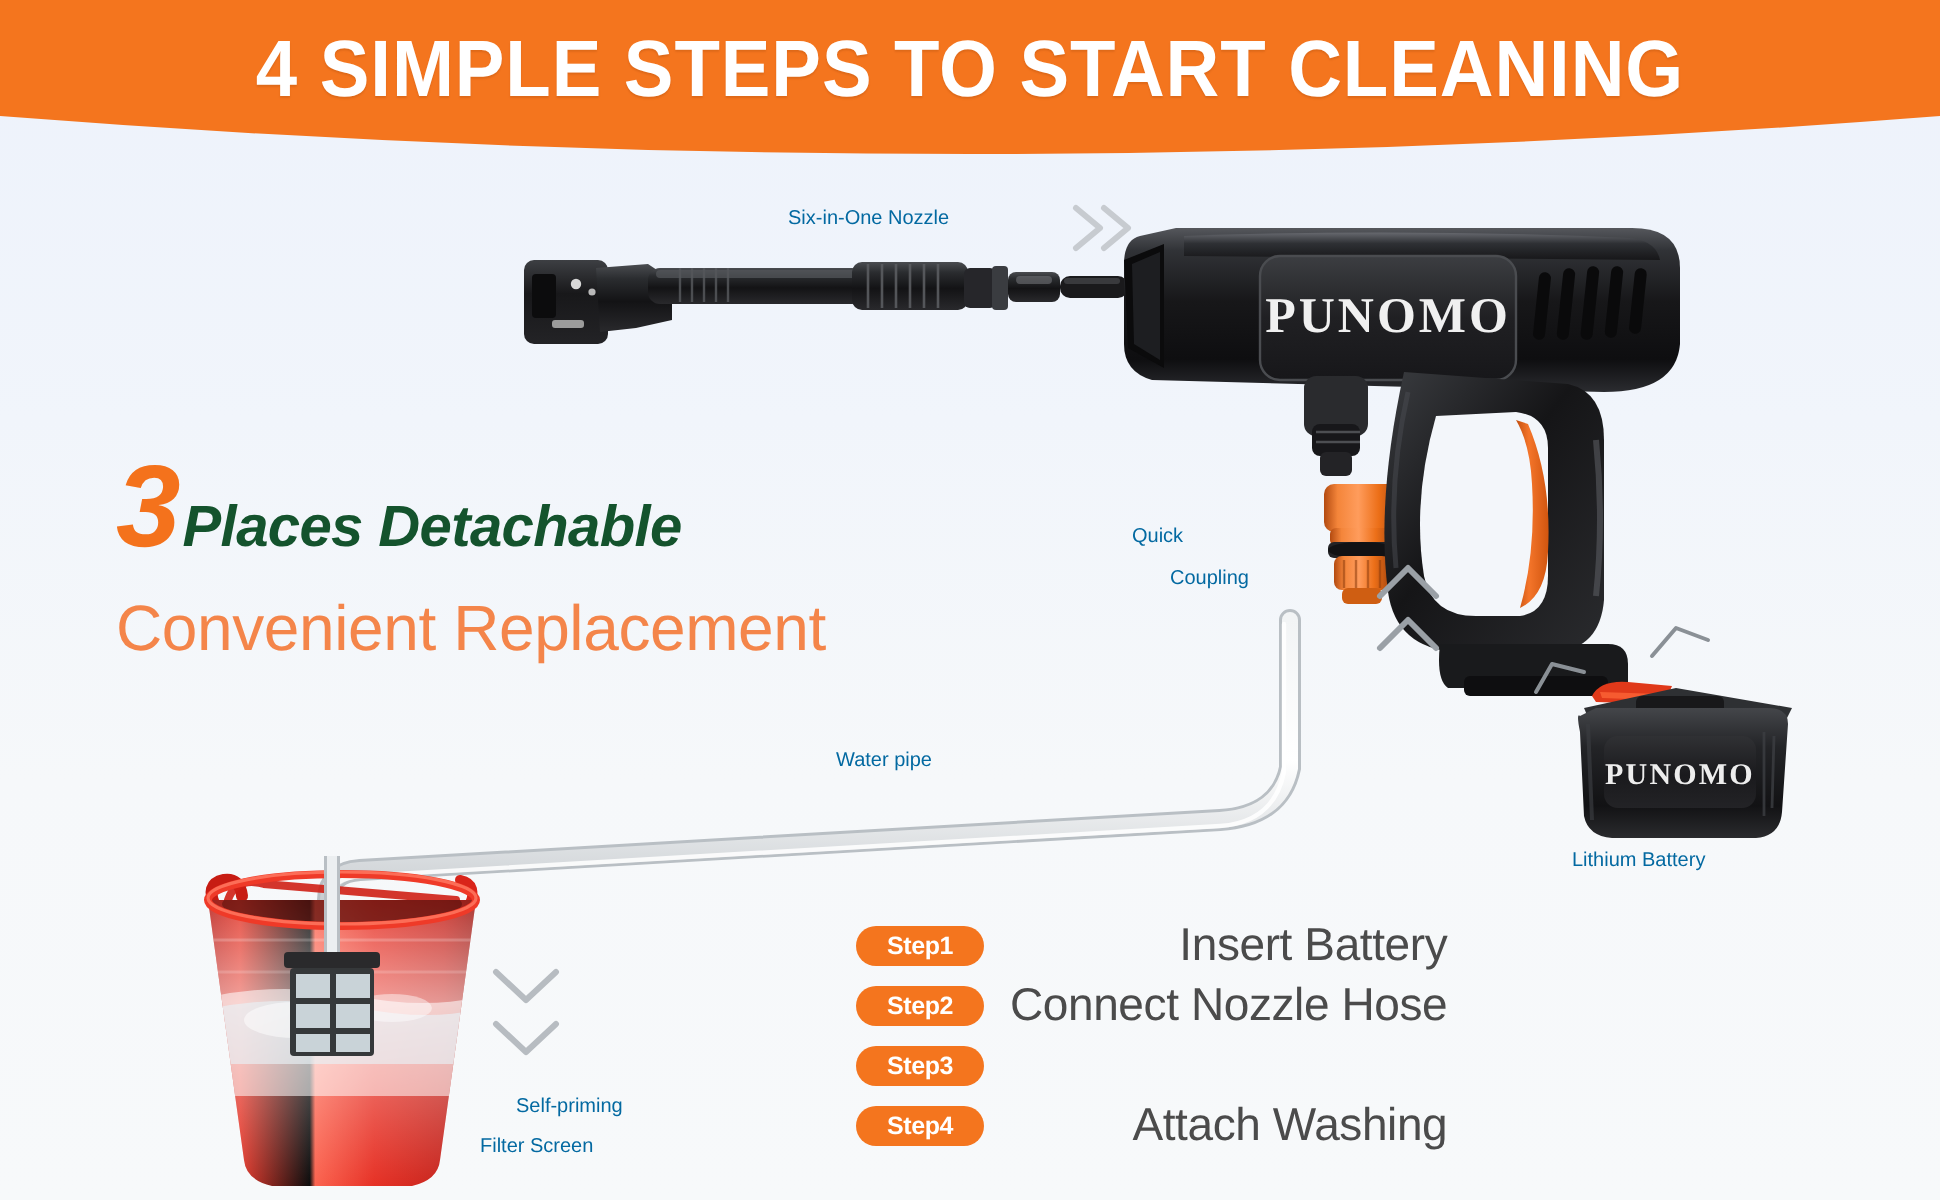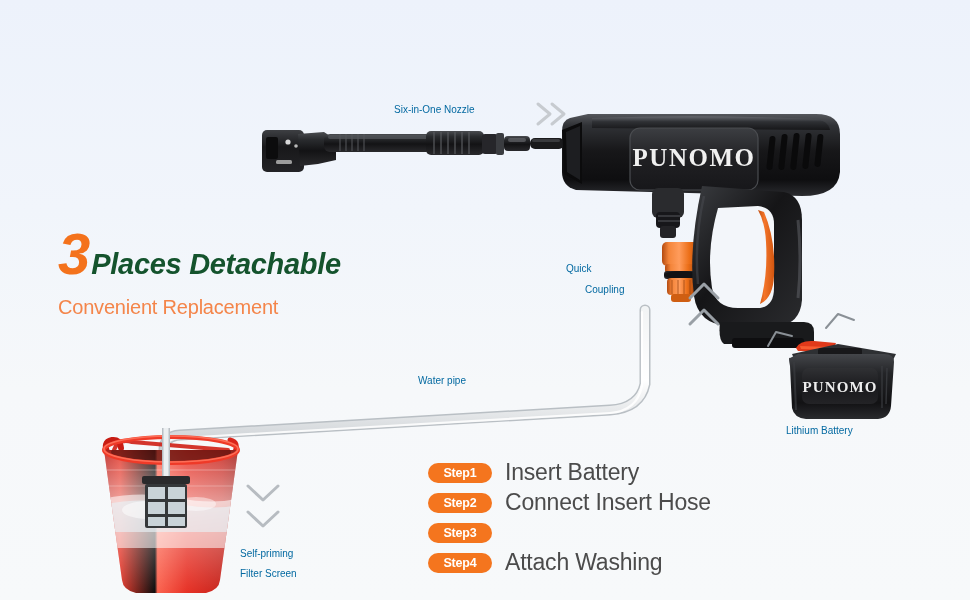--- a/index.html
+++ b/index.html
@@ -32,42 +32,48 @@
   .headline .row1 { display:flex; align-items:baseline; }
   .big3 {
     font-size:58px; font-weight:bold; font-style:italic; color:#f4721c;
     line-height:52px; letter-spacing:-1px;
   }
   .places {
     font-size:29px; font-style:italic; color:#14532d; font-weight:bold;
     line-height:52px; margin-left:2px; letter-spacing:-0.3px;
   }
   .sub {
-    font-size:20px; color:#f4854a; margin-top:6px; letter-spacing:-0.2px;
+    font-size:32px; color:#f4854a; margin-top:6px; letter-spacing:-0.2px;
   }
 
   
   .steps { position:absolute; left:428px; top:458px; }
-  .step-row { display:flex; align-items:center; height:29px; margin-bottom:1px; }
+  .step-row { display:flex; align-items:center; height:29px; margin-bottom:1px;justify-content:space-between; }
   .pill {
     width:64px; height:20px; border-radius:10px; background:#f4751e;
     color:#fff; font-size:12.5px; font-weight:bold; line-height:20px;
     text-align:center; letter-spacing:-0.2px; flex:none;
   }
   .step-txt { margin-left:13px; font-size:23px; color:#4b4b4b; letter-spacing:-0.2px; white-space:nowrap; }
 
   
   .art { position:absolute; inset:0; pointer-events:none; }
   .art svg { position:absolute; }
 </style>
 </head>
 <body>
 
 <div id="stage">
 
+  <div class="banner">
+    <svg viewBox="0 0 970 92" preserveAspectRatio="none">
+      <path d="M0,0 H970 V58 Q485,96 0,58 Z" fill="#f4751e"></path>
+    </svg>
+    <div class="banner-title">4 SIMPLE STEPS TO START CLEANING</div>
+  </div>
 
   <div class="art">
 
     <svg width="560" height="230" style="left:140px; top:280px;" viewBox="0 0 560 230">
       <defs>
         <linearGradient id="hoseG" x1="0" y1="0" x2="0" y2="1">
           <stop offset="0%" stop-color="#f2f4f5"></stop>
           <stop offset="35%" stop-color="#ffffff"></stop>
           <stop offset="70%" stop-color="#c8cdd1"></stop>
           <stop offset="100%" stop-color="#a9b0b5"></stop>
@@ -347,39 +353,39 @@
 
   <div class="lbl" style="left:394px; top:100px;">Six-in-One Nozzle</div>
 
   <div class="lbl two" style="left:566px; top:258px;">Quick</div>
   <div class="lbl two" style="left:585px; top:279px;">Coupling</div>
 
   <div class="lbl" style="left:418px; top:371px;">Water pipe</div>
 
   <div class="lbl" style="left:786px; top:421px;">Lithium Battery</div>
 
-  <div class="lbl two" style="left:240px; top:543px;">Self-priming</div>
+  <div class="lbl two" style="left:258px; top:543px;">Self-priming</div>
   <div class="lbl two" style="left:240px; top:563px;">Filter Screen</div>
 
   <div class="headline">
     <div class="row1">
       <span class="big3">3</span>
       <span class="places">Places Detachable</span>
     </div>
     <div class="sub">Convenient Replacement</div>
   </div>
 
   <div class="steps">
     <div class="step-row">
       <span class="pill">Step1</span>
       <span class="step-txt">Insert Battery</span>
     </div>
     <div class="step-row">
       <span class="pill">Step2</span>
-      <span class="step-txt">Connect Insert Hose</span>
+      <span class="step-txt">Connect Nozzle Hose</span>
     </div>
     <div class="step-row">
       <span class="pill">Step3</span>
     </div>
     <div class="step-row">
       <span class="pill">Step4</span>
       <span class="step-txt">Attach Washing</span>
     </div>
   </div>
 

